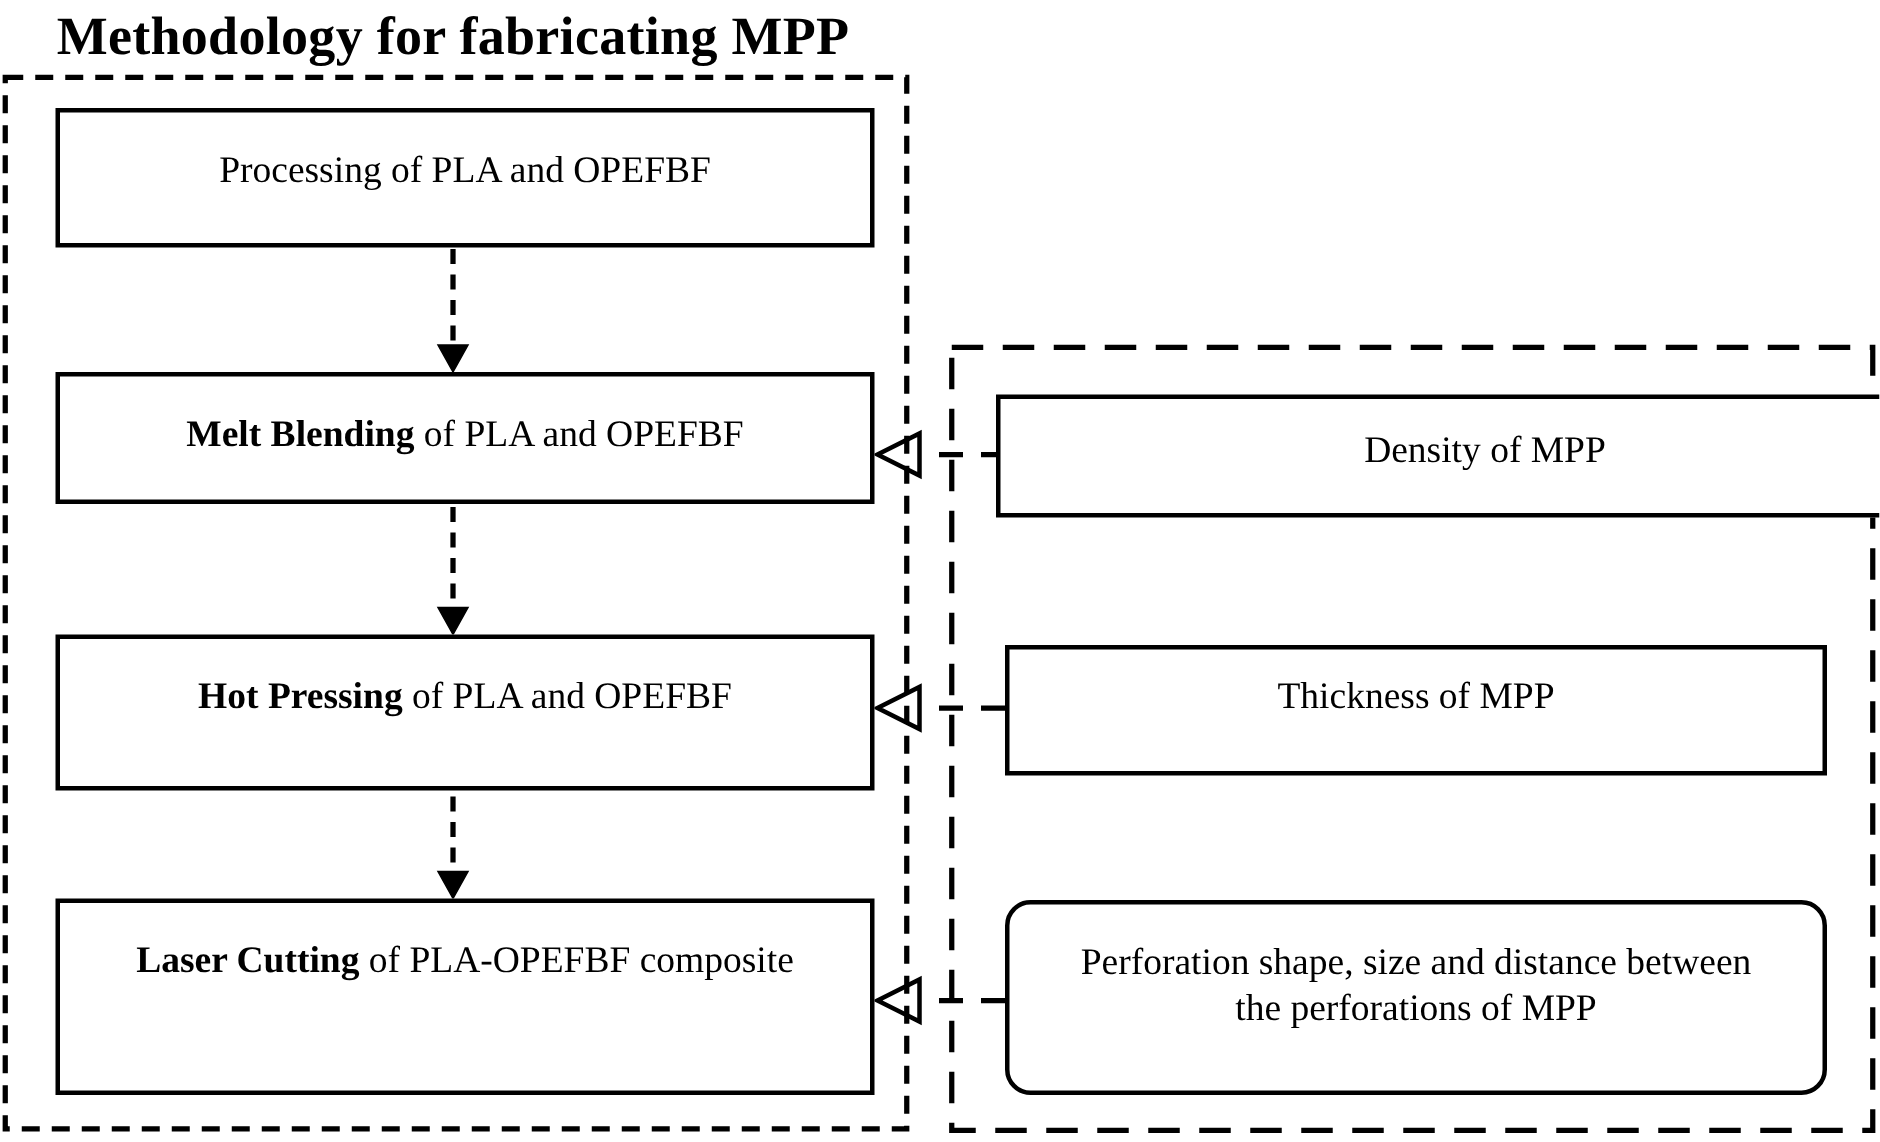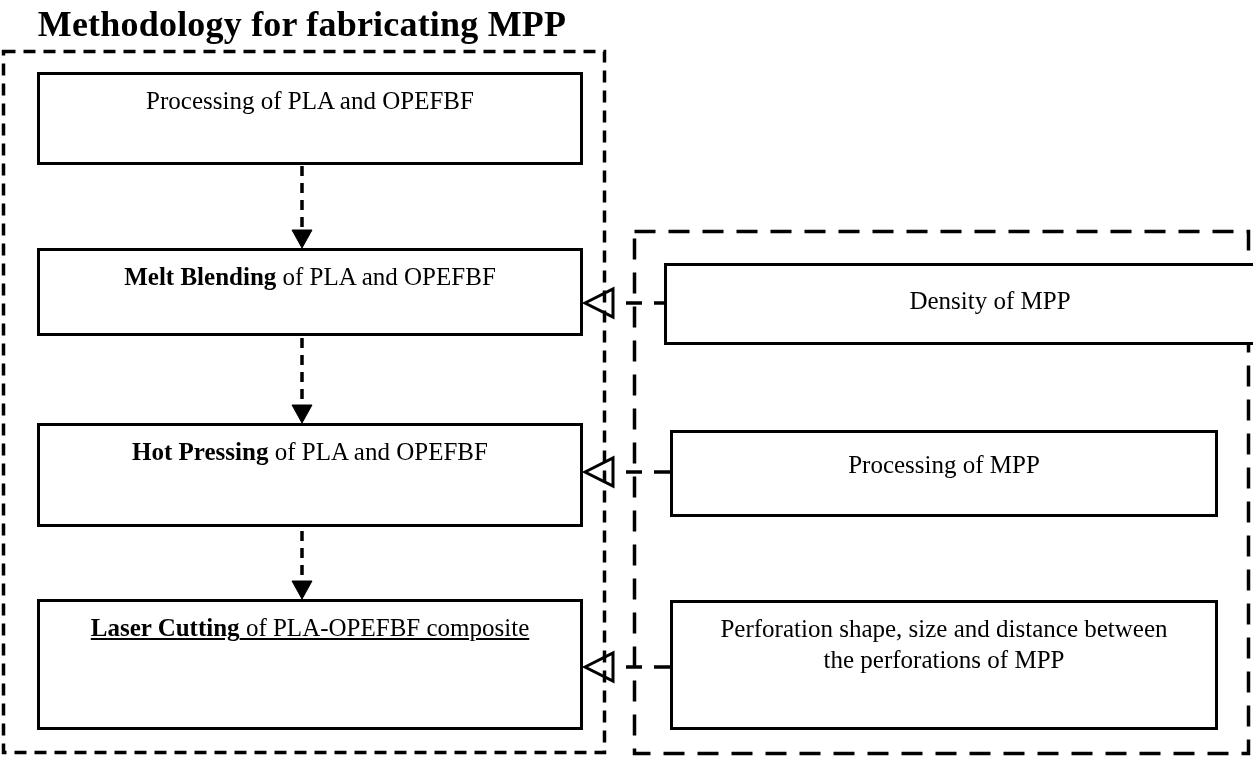--- a/index.html
+++ b/index.html
@@ -36,32 +36,32 @@
     position: absolute;
     box-sizing: border-box;
     border: 3px solid var(--line-color, #000);
     background: var(--bg-color, #ffffff);
     display: flex;
     justify-content: center;
     align-items: flex-start;
     text-align: center;
     font-size: 25px;
     color: var(--line-color, #000);
-    padding-top: 10px;
+    padding-top: 23px;
     line-height: 1.25;
     z-index: 1;
   }
   .b1 { left: 37px;  top: 72px;  width: 546px; height: 93px;  }
   .b2 { left: 37px;  top: 248px; width: 546px; height: 88px; text-align: right;  }
   .b3 { left: 37px;  top: 423px; width: 546px; height: 104px;  }
   .b4 { left: 37px;  top: 599px; width: 546px; height: 131px; }
   .r1 { left: 664px; top: 263px; width: 652px; height: 82px;  padding-top: 19px; }
   .r2 { left: 670px; top: 430px; width: 548px; height: 87px;  padding-top: 16px; }
-  .r3 { left: 670px; top: 600px; width: 548px; height: 130px; }
-  .wrap-narrow { display: inline-block; max-width: 440px; text-decoration: underline; }
+  .r3 { left: 670px; top: 600px; width: 548px; height: 130px; border-radius: 17px; }
+  .wrap-narrow { display: inline-block; max-width: 440px; }
   .wrap-mid    { display: inline-block; max-width: 470px; }
   svg line, svg rect, svg polygon { stroke: var(--line-color, #000); }
 </style>
 </head>
 <body>
 
 <div class="stage">
 
   <svg class="overlay" width="1253" height="761" viewBox="0 0 1253 761">
 
@@ -116,20 +116,20 @@
 
   <div class="box b4">
     <span class="wrap-narrow"><b>Laser Cutting</b><span> of PLA-OPEFBF composite</span></span>
   </div>
 
   <div class="box r1">
     <span>Density of MPP</span>
   </div>
 
   <div class="box r2">
-    <span>Processing of MPP</span>
+    <span>Thickness of MPP</span>
   </div>
 
   <div class="box r3">
     <span class="wrap-mid">Perforation shape, size and distance between the perforations of MPP</span>
   </div>
 
 </div>
 
 </body></html>

